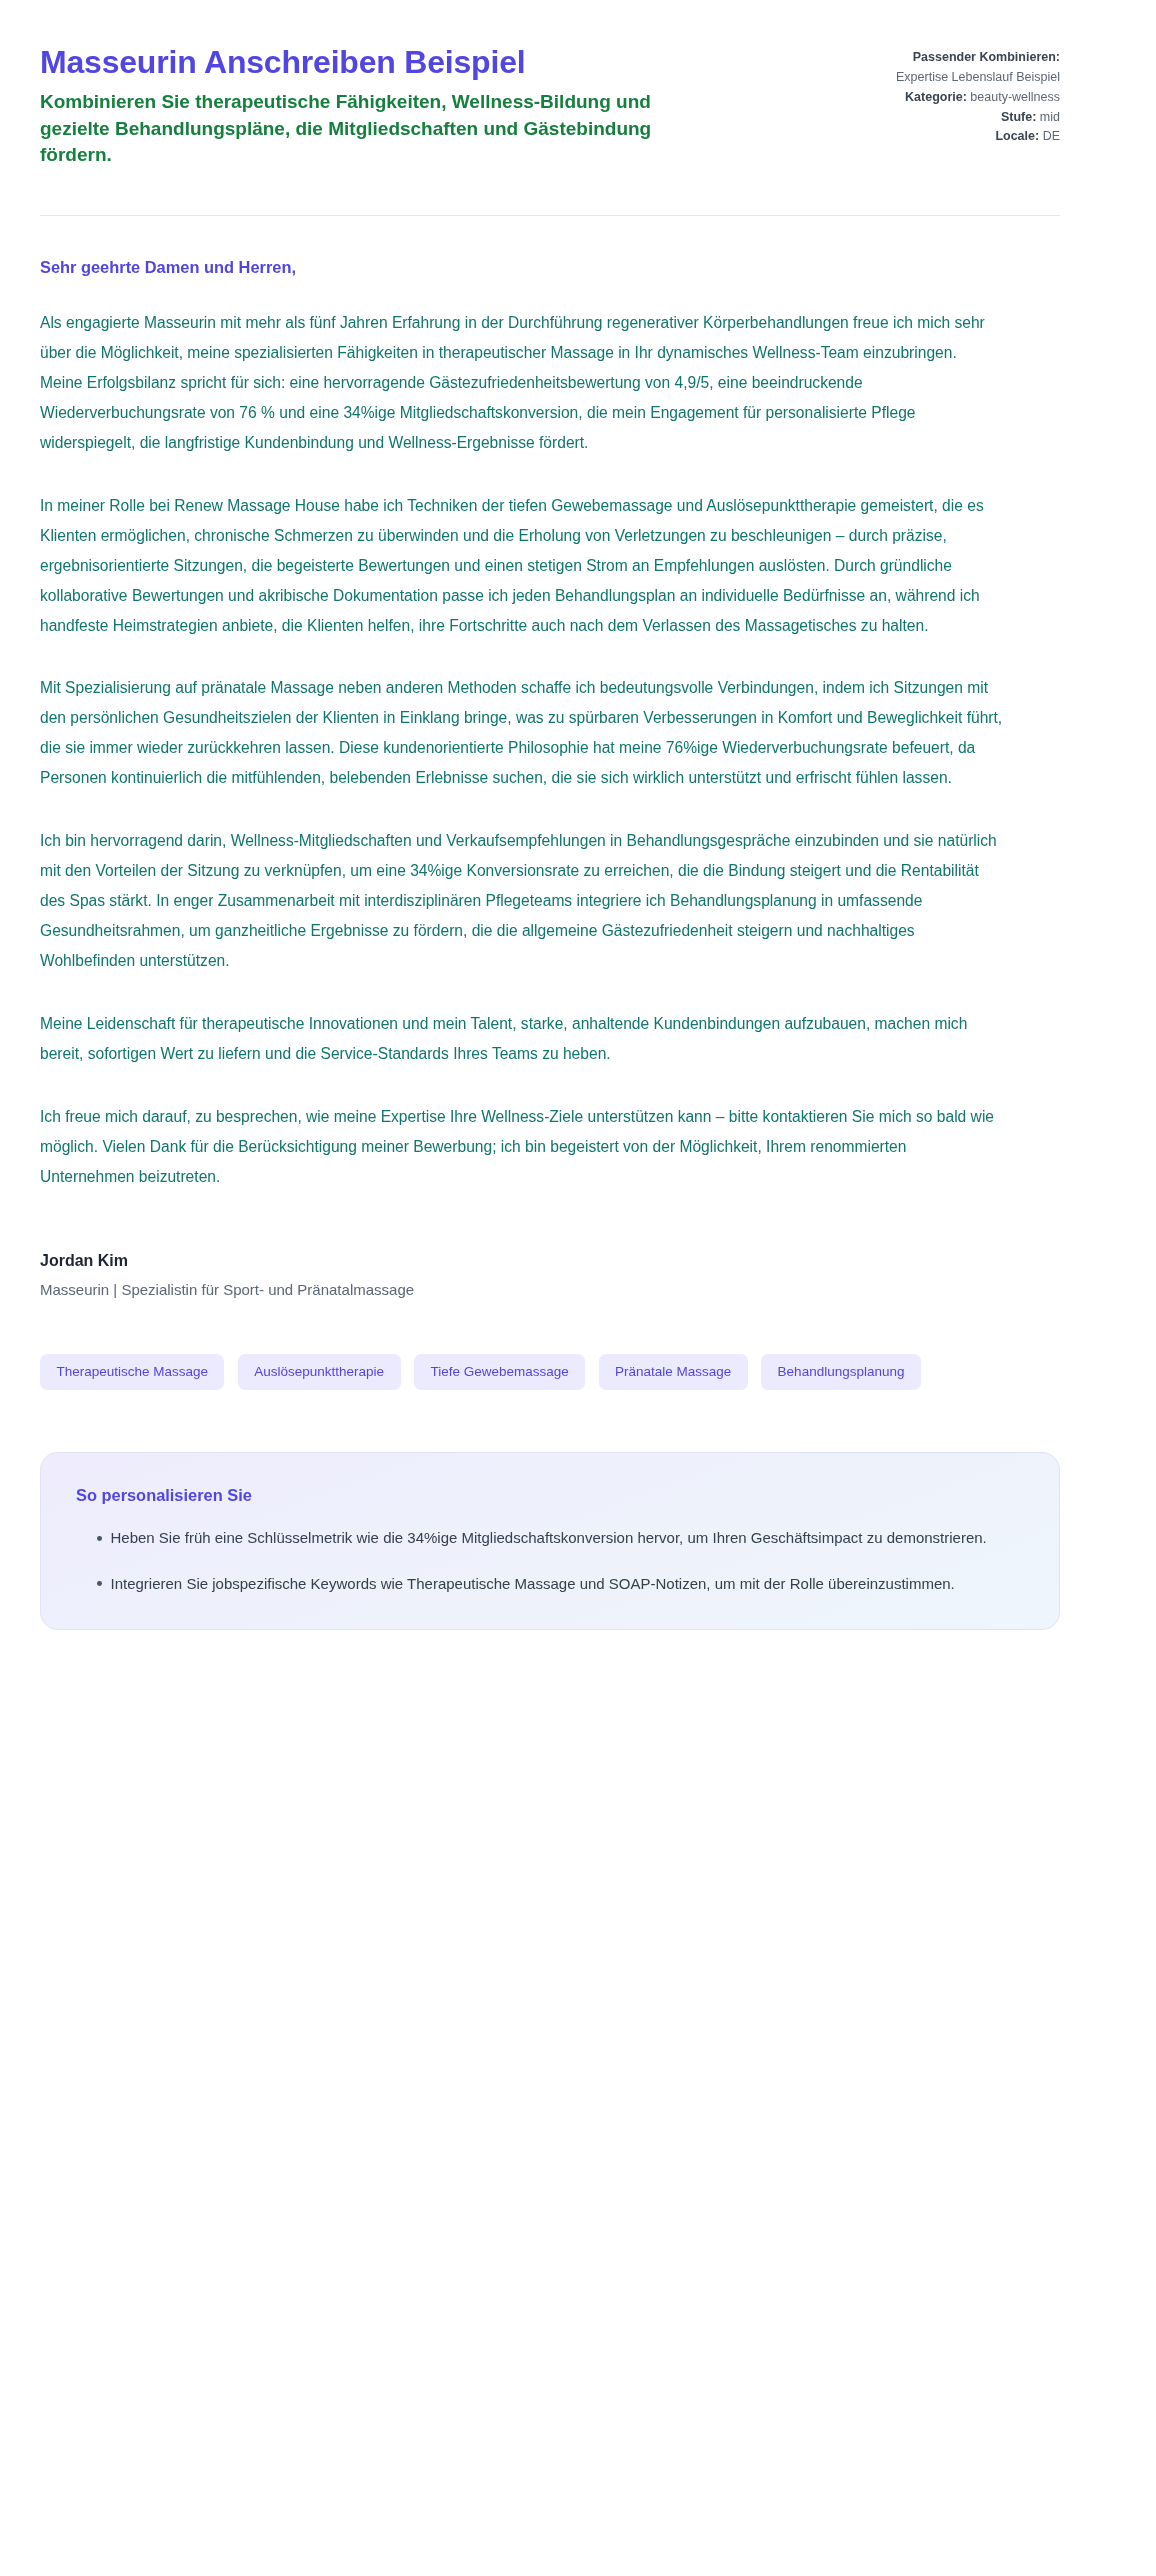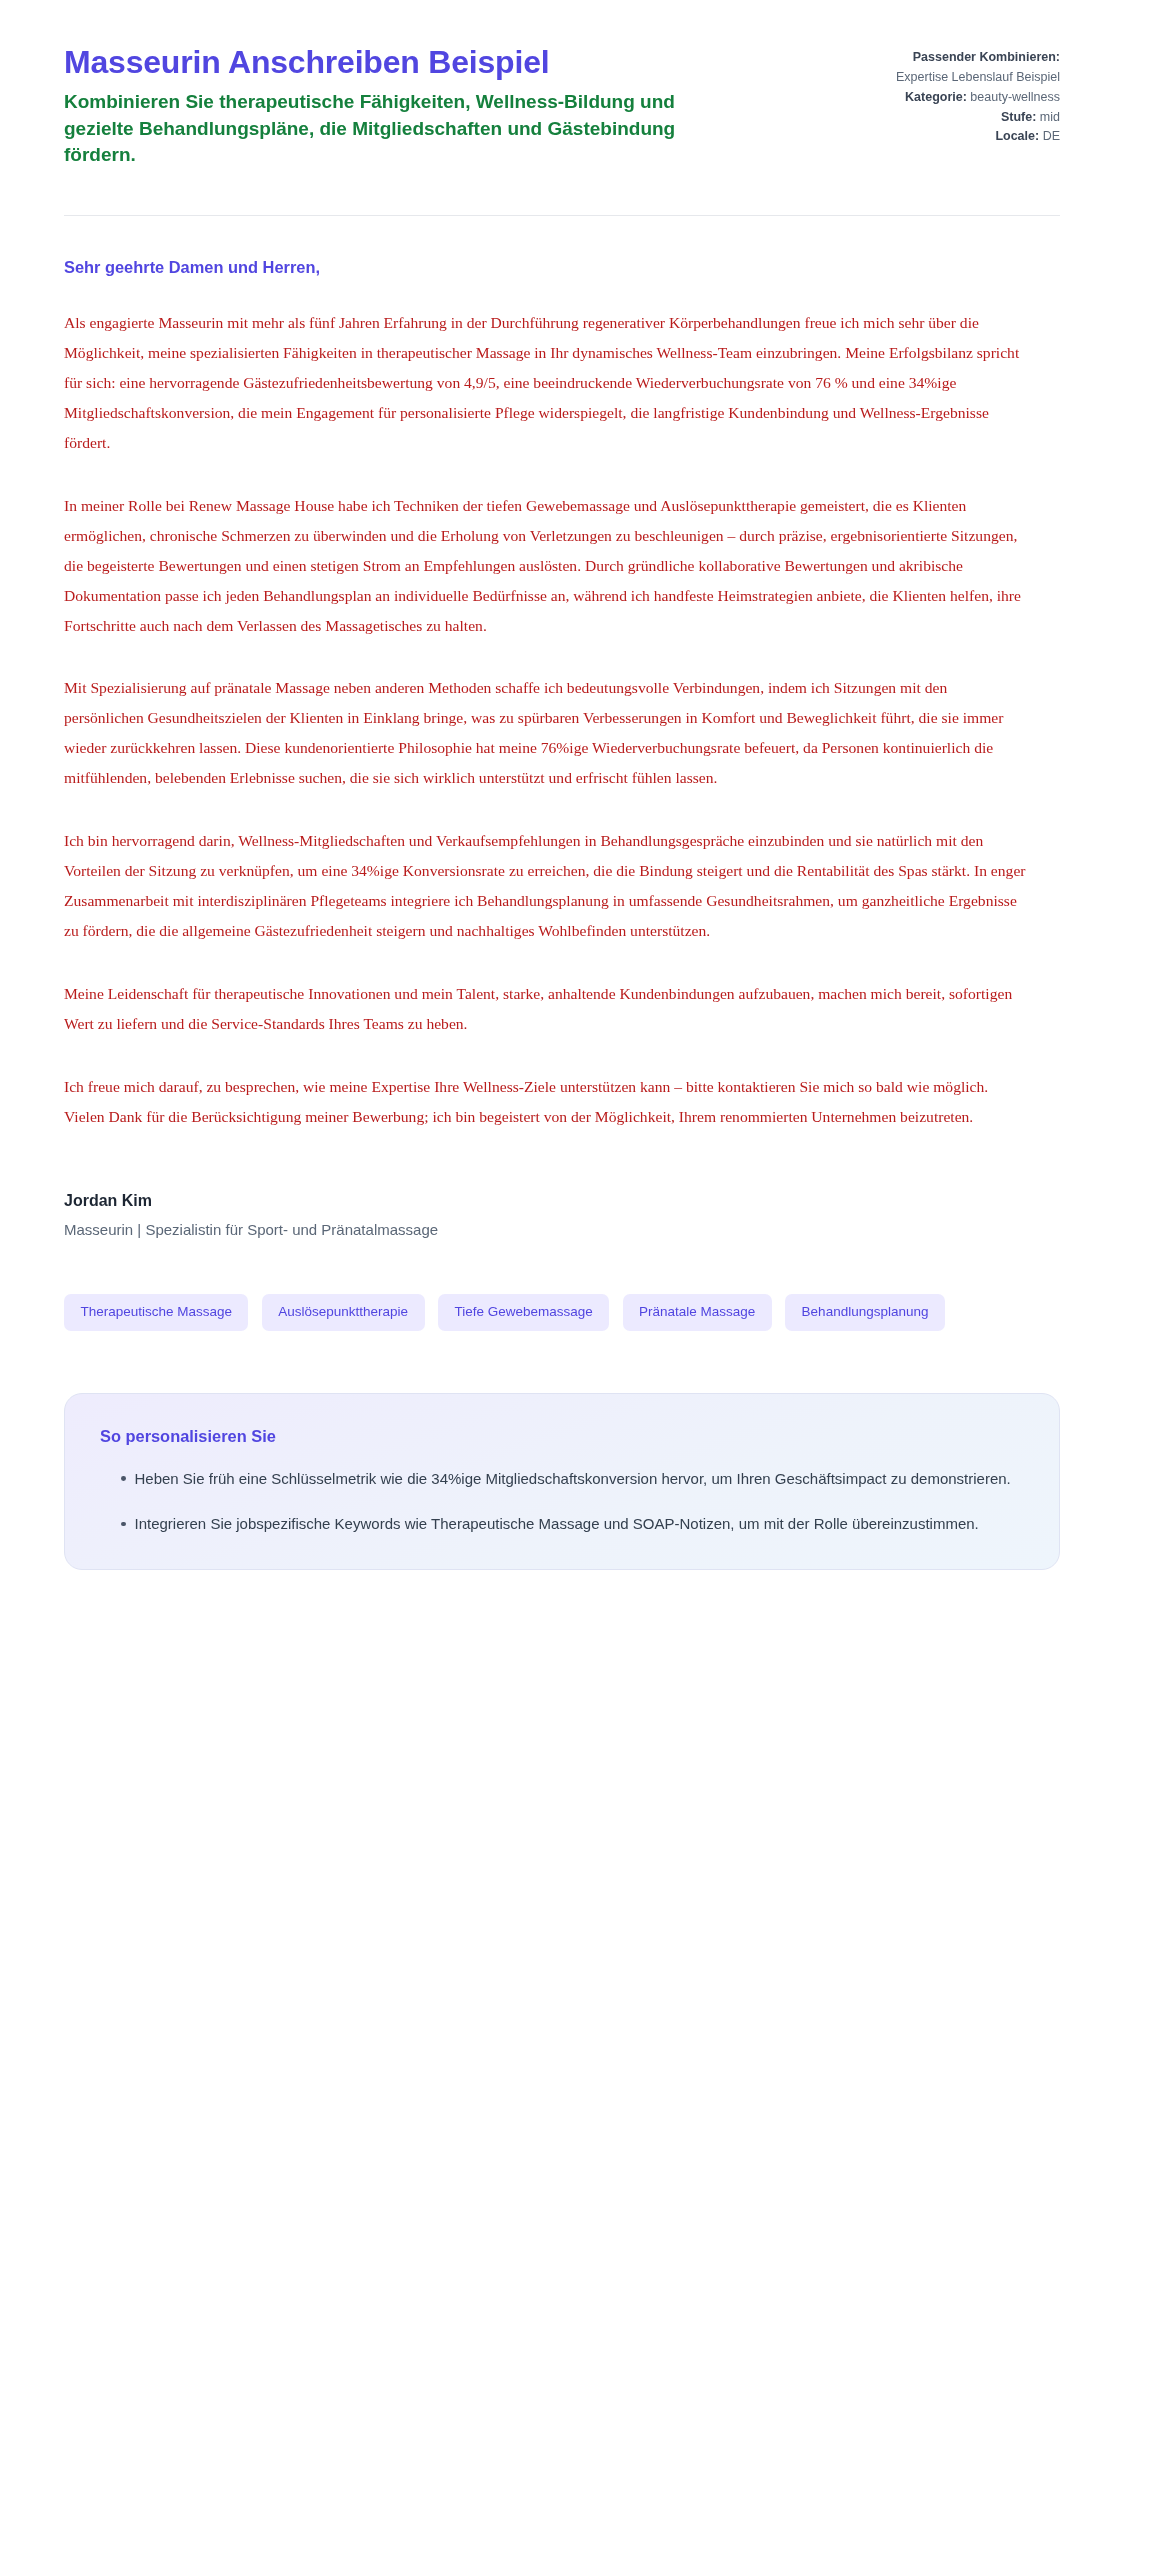--- a/index.html
+++ b/index.html
@@ -11,21 +11,21 @@
   }
   body {
     width: 1156px;
     min-height: 2576px;
     font-family: "Liberation Sans", "DejaVu Sans", sans-serif;
     color: #2d3a4a;
     -webkit-font-smoothing: antialiased;
   }
   .page {
     width: 1156px;
-    padding: 44px 96px 39px 64px;
+    padding: 44px 96px 39px 40px;
   }
 
   
   .doc-header {
     display: flex;
     align-items: flex-start;
     justify-content: space-between;
     gap: 39px;
   }
   .header-left { flex: 1 1 auto; max-width: 732px; }
@@ -72,23 +72,22 @@
   .salutation {
     margin: 0 0 31px 0;
     font-size: 16.4px;
     font-weight: 700;
     color: #5146e0;
   }
   .para {
     margin: 0 0 33px 0;
     font-size: 15.6px;
     line-height: 1.92;
-    color: #b91c1c;
+    color: #0f766e;
     max-width: 963px;
-    font-family: Liberation Serif, serif;
   }
   .para:last-of-type { margin-bottom: 0; }
 
   
   .signature { margin-top: 60px; }
   .sign-name {
     margin: 0 0 9.6px 0;
     font-size: 16px;
     font-weight: 700;
     color: #1d2633;

